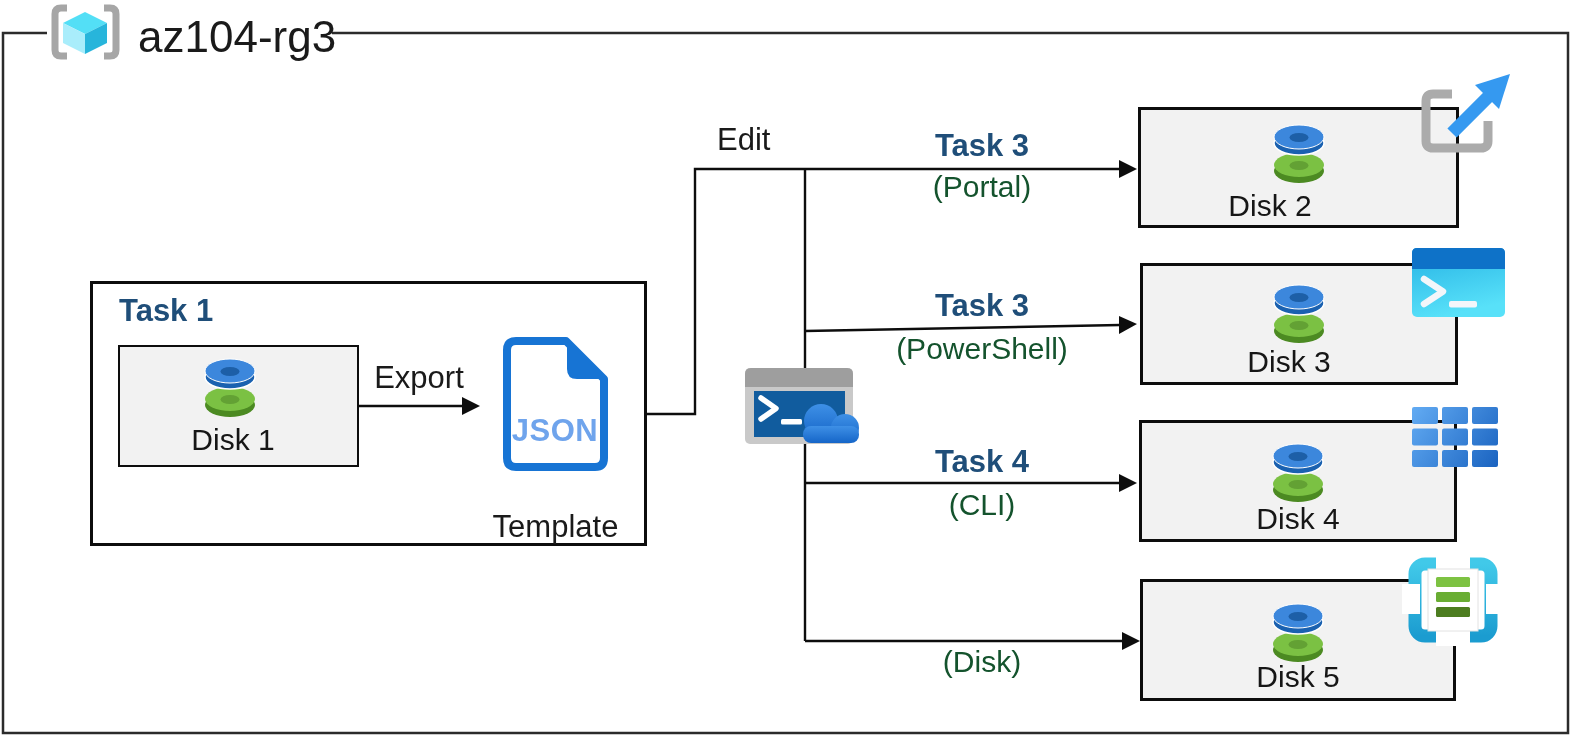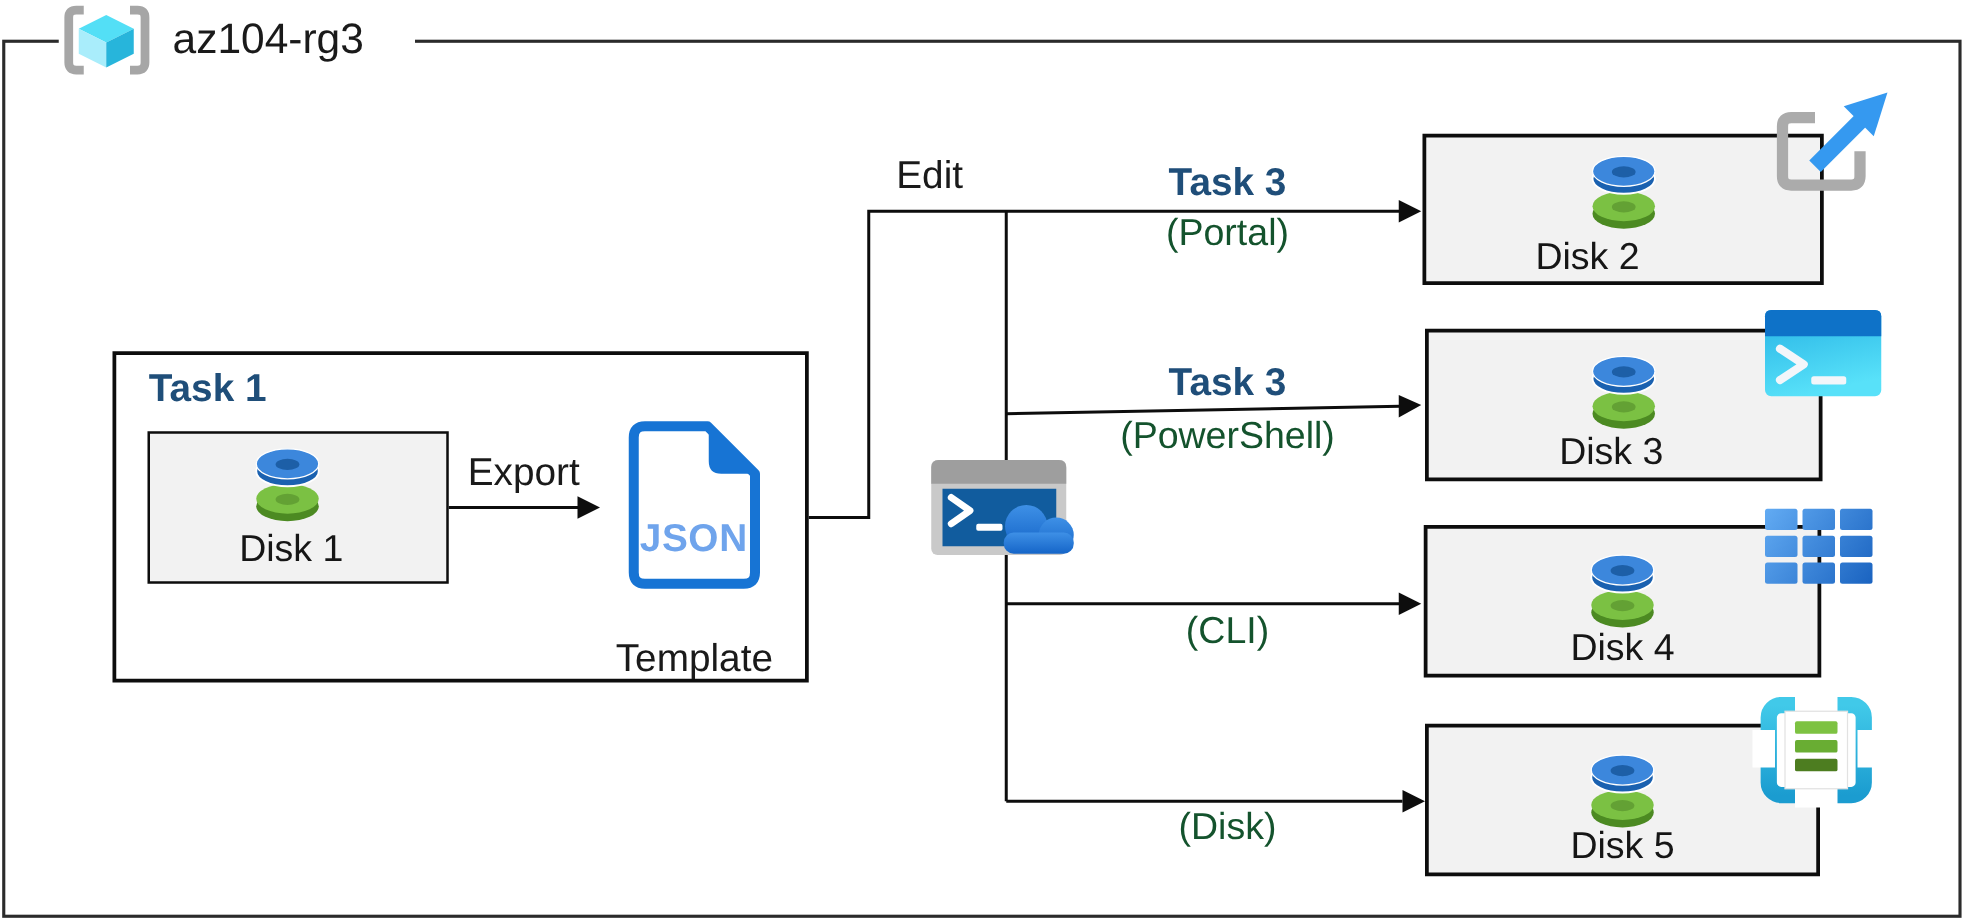--- a/index.html
+++ b/index.html
@@ -142,38 +142,39 @@
       <rect x="1436" y="628" width="34" height="18" fill="#ffffff"></rect>
       <rect x="1402" y="584" width="18" height="30" fill="#ffffff"></rect>
       <rect x="1486" y="584" width="18" height="30" fill="#ffffff"></rect>
       <rect x="1428" y="569" width="50" height="62" fill="#ffffff" stroke="#E2E2E2" stroke-width="1"></rect>
       <rect x="1436" y="577" width="34" height="10" rx="1.5" fill="#7DC242"></rect>
       <rect x="1436" y="592" width="34" height="10" rx="1.5" fill="#69AD33"></rect>
       <rect x="1436" y="607" width="34" height="10" rx="1.5" fill="#4D7D20"></rect>
     </g>
   </svg>
 
-  <div class="lbl" style="left:138px;top:13px;font-size:34px;">az104-rg3</div>
+  <div class="lbl" style="left:138px;top:13px;font-size:44px;">az104-rg3</div>
 
   <div class="lbl task-lbl" style="left:119px;top:294px;">Task 1</div>
 
   <div class="lbl disk-lbl center" style="left:118px;top:423px;width:230px;">Disk 1</div>
 
   <div class="lbl center" style="left:349px;top:361px;width:140px;font-size:31px;">Export</div>
 
   <div class="lbl center" style="left:477px;top:510px;width:157px;font-size:31px;">Template</div>
 
   <div class="lbl" style="left:717px;top:123px;font-size:31px;">Edit</div>
 
   <div class="lbl task-lbl center" style="left:862px;top:129px;width:240px;">Task 3</div>
   <div class="lbl method-lbl center" style="left:862px;top:170px;width:240px;">(Portal)</div>
 
   <div class="lbl task-lbl center" style="left:862px;top:289px;width:240px;">Task 3</div>
   <div class="lbl method-lbl center" style="left:862px;top:332px;width:240px;">(PowerShell)</div>
 
+  <div class="lbl task-lbl center" style="left:862px;top:445px;width:240px;">Task 4</div>
   <div class="lbl method-lbl center" style="left:862px;top:488px;width:240px;">(CLI)</div>
 
   <div class="lbl method-lbl center" style="left:862px;top:645px;width:240px;">(Disk)</div>
 
   <div class="lbl disk-lbl center" style="left:1138px;top:189px;width:264px;">Disk 2</div>
   <div class="lbl disk-lbl center" style="left:1140px;top:345px;width:298px;">Disk 3</div>
   <div class="lbl disk-lbl center" style="left:1139px;top:502px;width:318px;">Disk 4</div>
   <div class="lbl disk-lbl center" style="left:1140px;top:660px;width:316px;">Disk 5</div>
 
 </div>

